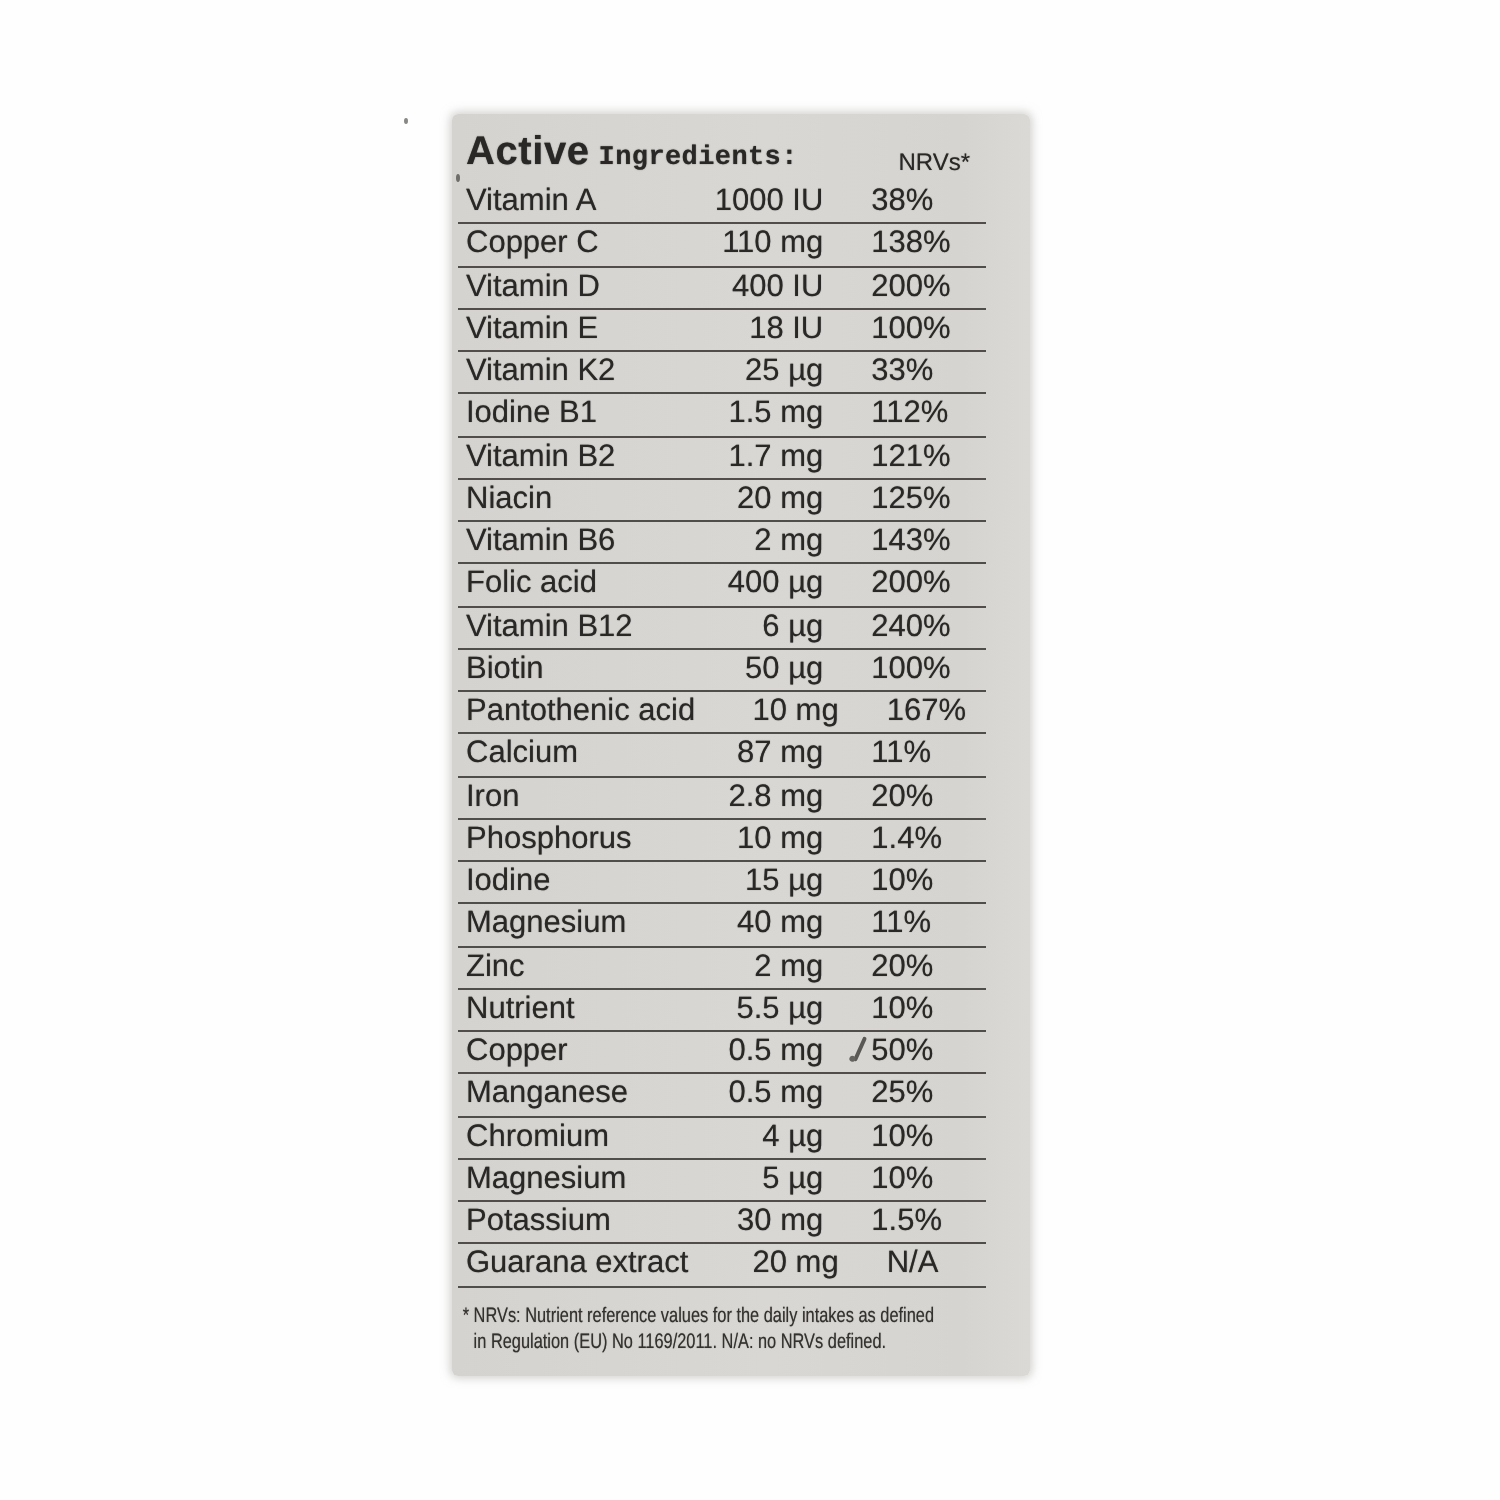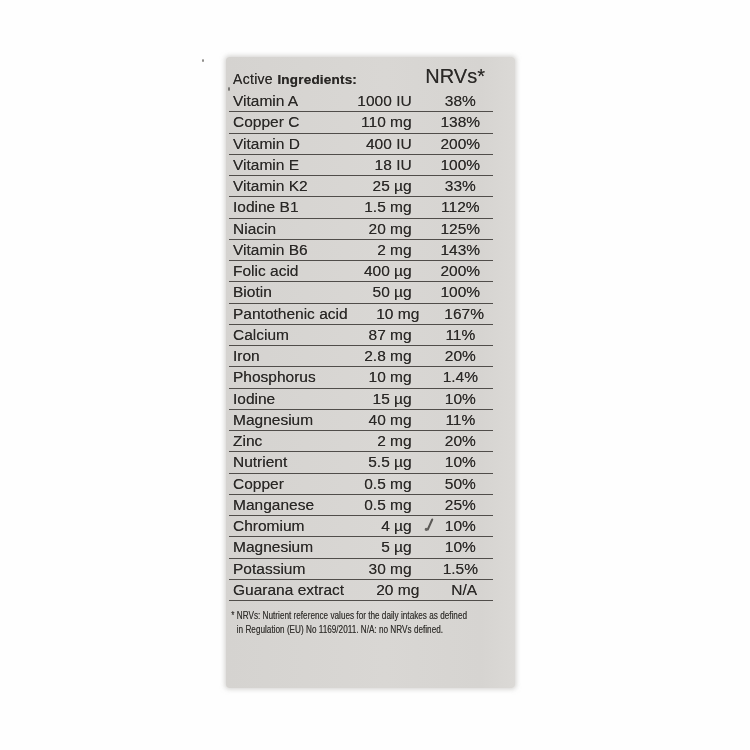--- a/index.html
+++ b/index.html
@@ -26,47 +26,48 @@
   .label-inner { padding: 0 0 0 3px; }
   .header-row {
     height: 34px;
     display: flex;
     align-items: flex-end;
     padding: 0 8px 3px 4px;
     width: 264px;
   }
   .hdr-left { flex: 1; white-space: nowrap; }
   .hdr-active {
-    font-size: 14px; font-weight: normal; letter-spacing: 0.3px;
+    font-size: 20px; font-weight: bold; letter-spacing: 0.3px;
     text-shadow: 0 0 0.6px rgba(30,28,26,0.7);
     margin-top: 32px;
   }
   .hdr-ingredients {
     font-size: 13.5px; font-weight: bold; letter-spacing: 0.2px;
     text-shadow: 0 0 0.6px rgba(30,28,26,0.7);
+    font-family: Liberation Mono, monospace;
   }
   .hdr-nrv {
-    font-size: 20px;
+    font-size: 12px;
     text-shadow: 0 0 0.5px rgba(40,38,36,0.6);
   }
   .table { width: 264px; }
   .row {
     display: flex;
     align-items: center;
     height: 21.25px;
     border-bottom: 1.5px solid #504d4a;
     padding: 0 8px 0 4px;
     font-size: 15.5px;
     white-space: nowrap;
     text-shadow: 0 0 0.5px rgba(42,40,38,0.65);
     gap: 24px;
   }
   .cell.name   { width: 104px; text-align: left; overflow: visible; }
   .cell.amount { width: 84px;  text-align: right; }
-  .cell.nrv    { width: 60px;  text-align: center; }
+  .cell.nrv    { width: 60px;  text-align: left; }
   .footnote {
     margin-top: 8px;
     padding-left: 3px;
     font-size: 10.5px;
     line-height: 13.5px;
     color: #34322f;
     white-space: nowrap;
     transform: scaleX(0.78);
     transform-origin: left top;
     text-shadow: 0 0 0.5px rgba(52,50,47,0.6);
@@ -142,39 +143,49 @@
           <span class="cell amount">25 µg</span>
           <span class="cell nrv">33%</span>
         </div>
 
         <div class="row">
           <span class="cell name">Iodine B1</span>
           <span class="cell amount">1.5 mg</span>
           <span class="cell nrv">112%</span>
         </div>
 
+        <div class="row">
+          <span class="cell name">Vitamin B2</span>
+          <span class="cell amount">1.7 mg</span>
+          <span class="cell nrv">121%</span>
+        </div>
 
         <div class="row">
           <span class="cell name">Niacin</span>
           <span class="cell amount">20 mg</span>
           <span class="cell nrv">125%</span>
         </div>
 
         <div class="row">
           <span class="cell name">Vitamin B6</span>
           <span class="cell amount">2 mg</span>
           <span class="cell nrv">143%</span>
         </div>
 
         <div class="row">
           <span class="cell name">Folic acid</span>
           <span class="cell amount">400 µg</span>
           <span class="cell nrv">200%</span>
         </div>
 
+        <div class="row">
+          <span class="cell name">Vitamin B12</span>
+          <span class="cell amount">6 µg</span>
+          <span class="cell nrv">240%</span>
+        </div>
 
         <div class="row">
           <span class="cell name">Biotin</span>
           <span class="cell amount">50 µg</span>
           <span class="cell nrv">100%</span>
         </div>
 
         <div class="row">
           <span class="cell name">Pantothenic acid</span>
           <span class="cell amount">10 mg</span>

